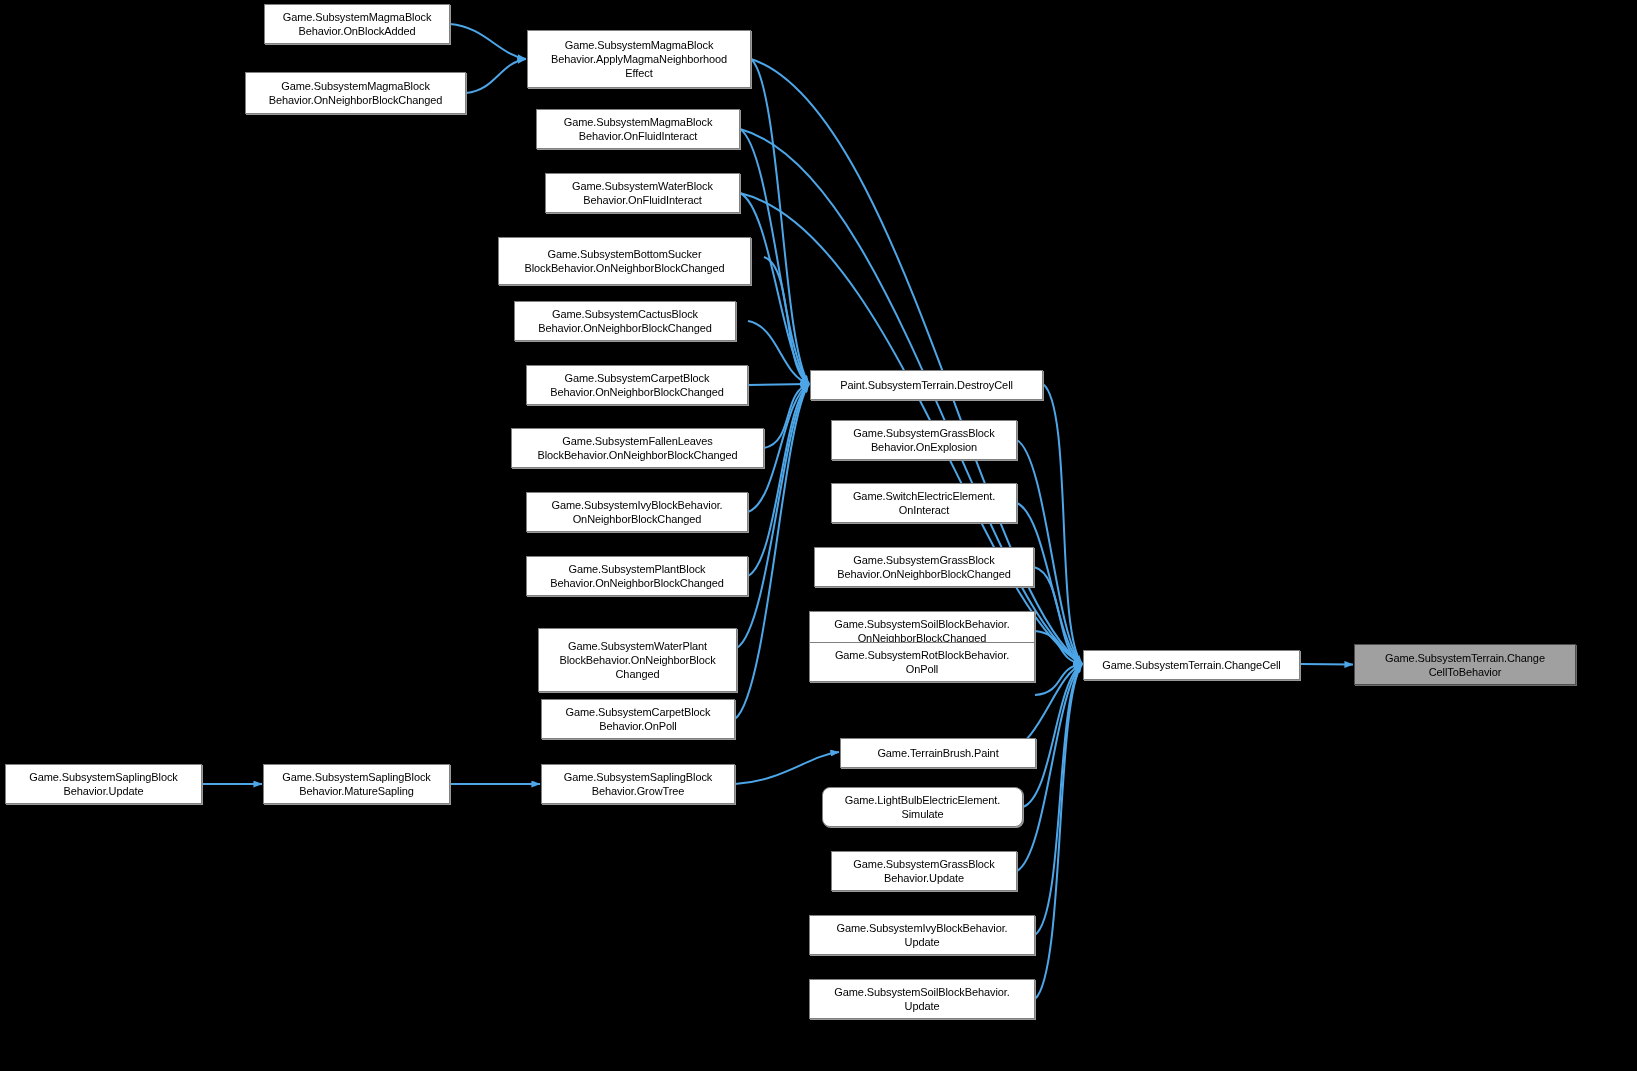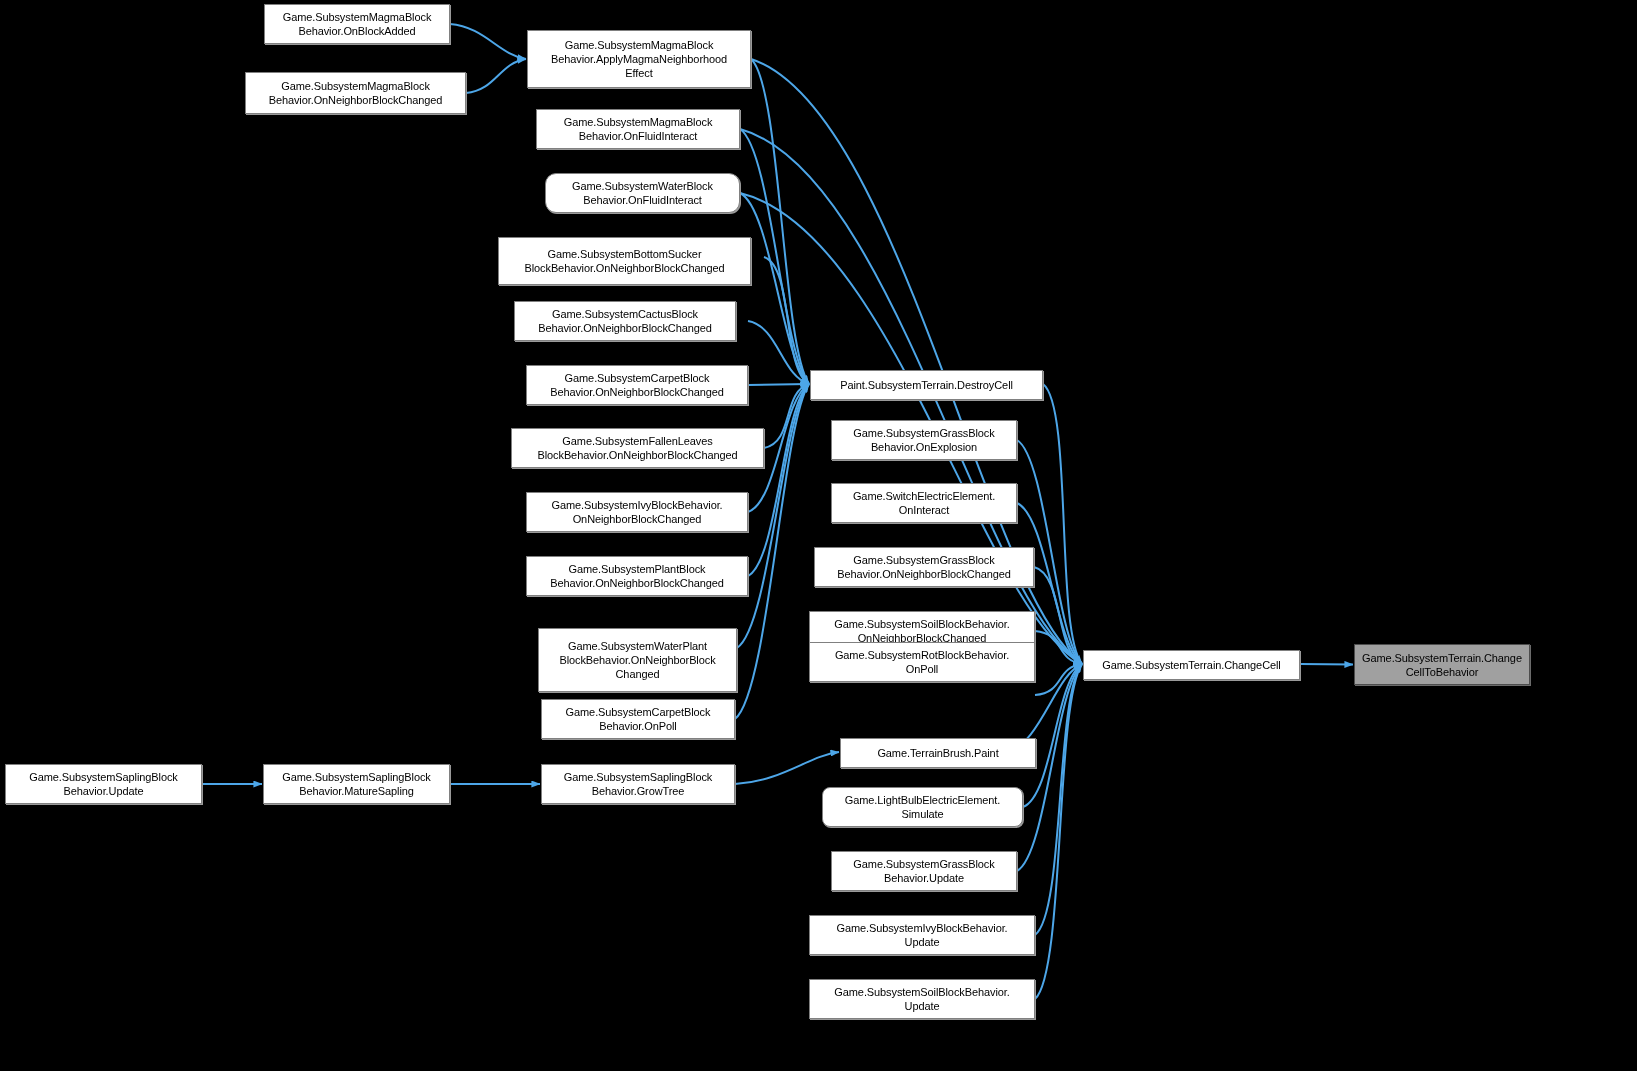--- a/index.html
+++ b/index.html
@@ -81,21 +81,21 @@
   <div id="nodes">
       <div class="node" style="left: 264px; top: 4px; width: 186px; height: 40px;"><span>Game.SubsystemMagmaBlock
 Behavior.OnBlockAdded</span></div>
       <div class="node" style="left: 245px; top: 72px; width: 221px; height: 42px;"><span>Game.SubsystemMagmaBlock
 Behavior.OnNeighborBlockChanged</span></div>
       <div class="node" style="left: 527px; top: 30px; width: 224px; height: 58px;"><span>Game.SubsystemMagmaBlock
 Behavior.ApplyMagmaNeighborhood
 Effect</span></div>
       <div class="node" style="left: 536px; top: 109px; width: 204px; height: 40px;"><span>Game.SubsystemMagmaBlock
 Behavior.OnFluidInteract</span></div>
-      <div class="node" style="left: 545px; top: 173px; width: 195px; height: 40px; border-radius: 11px;"><span>Game.SubsystemWaterBlock
+      <div class="node" style="left: 545px; top: 173px; width: 195px; height: 40px;"><span>Game.SubsystemWaterBlock
 Behavior.OnFluidInteract</span></div>
       <div class="node" style="left: 498px; top: 237px; width: 253px; height: 48px; justify-content: center;"><span>Game.SubsystemBottomSucker
 BlockBehavior.OnNeighborBlockChanged</span></div>
       <div class="node" style="left: 514px; top: 301px; width: 222px; height: 40px;"><span>Game.SubsystemCactusBlock
 Behavior.OnNeighborBlockChanged</span></div>
       <div class="node" style="left: 526px; top: 365px; width: 222px; height: 40px;"><span>Game.SubsystemCarpetBlock
 Behavior.OnNeighborBlockChanged</span></div>
       <div class="node" style="left: 511px; top: 428px; width: 253px; height: 40px;"><span>Game.SubsystemFallenLeaves
 BlockBehavior.OnNeighborBlockChanged</span></div>
       <div class="node" style="left: 526px; top: 492px; width: 222px; height: 40px;"><span>Game.SubsystemIvyBlockBehavior.
@@ -127,16 +127,16 @@
       <div class="node" style="left: 840px; top: 738px; width: 196px; height: 28px;"><span>Game.TerrainBrush.Paint</span></div>
       <div class="node" style="left: 822px; top: 787px; width: 201px; height: 40px; border-radius: 8px;"><span>Game.LightBulbElectricElement.
 Simulate</span></div>
       <div class="node" style="left: 831px; top: 851px; width: 186px; height: 40px;"><span>Game.SubsystemGrassBlock
 Behavior.Update</span></div>
       <div class="node" style="left: 809px; top: 915px; width: 226px; height: 40px;"><span>Game.SubsystemIvyBlockBehavior.
 Update</span></div>
       <div class="node" style="left: 809px; top: 979px; width: 226px; height: 40px;"><span>Game.SubsystemSoilBlockBehavior.
 Update</span></div>
       <div class="node" style="left: 1083px; top: 650px; width: 217px; height: 28px;"><span>Game.SubsystemTerrain.ChangeCell</span></div>
-      <div class="node current" style="left: 1354px; top: 644px; width: 176px; height: 41px;"><span>Game.SubsystemTerrain.Change
+      <div class="node current" style="left: 1354px; top: 644px; width: 222px; height: 41px;"><span>Game.SubsystemTerrain.Change
 CellToBehavior</span></div>
     </div>
 </div>
 
 </body></html>

